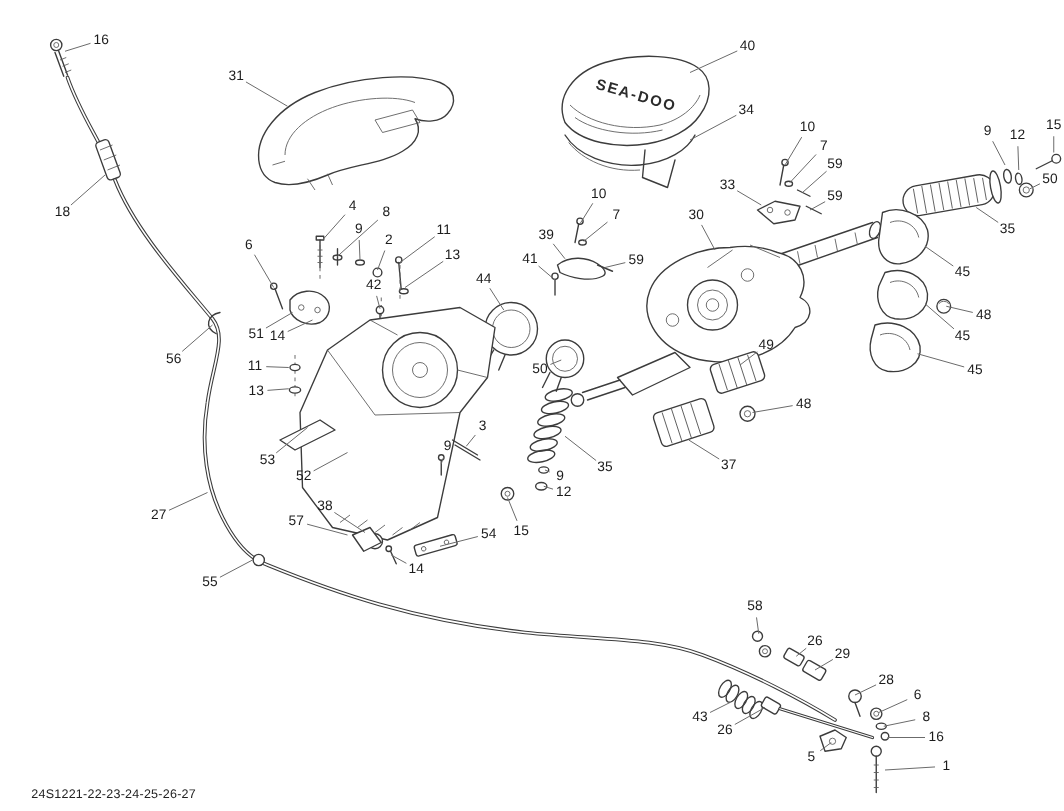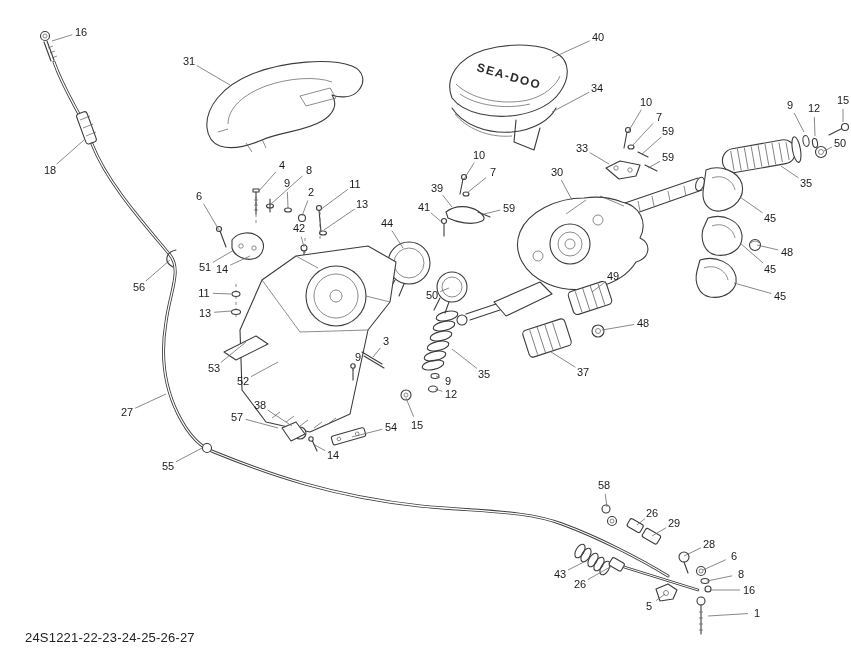--- a/index.html
+++ b/index.html
@@ -20,21 +20,21 @@
   .leader { stroke:#6b6b6b; stroke-width:0.8; }
   .callout {
     font:11px "Liberation Sans", sans-serif; fill:#1c1c1c;
     text-anchor:middle; dominant-baseline:central;
   }
   .logo {
     font:bold 12px "Liberation Sans", sans-serif; fill:#2b2b2b;
     letter-spacing:1.5px; text-anchor:middle;
   }
   .code {
-    position:absolute; left:25px; top:630px; font-size:13px; color:#222222;
+    position:absolute; left:25px; top:630px; font-size:10px; color:#222222;
     letter-spacing:0.2px;
   }
 </style>
 </head>
 <body>
 
 <div class="stage">
 
   <svg width="851" height="649" viewBox="0 0 851 649">
 

